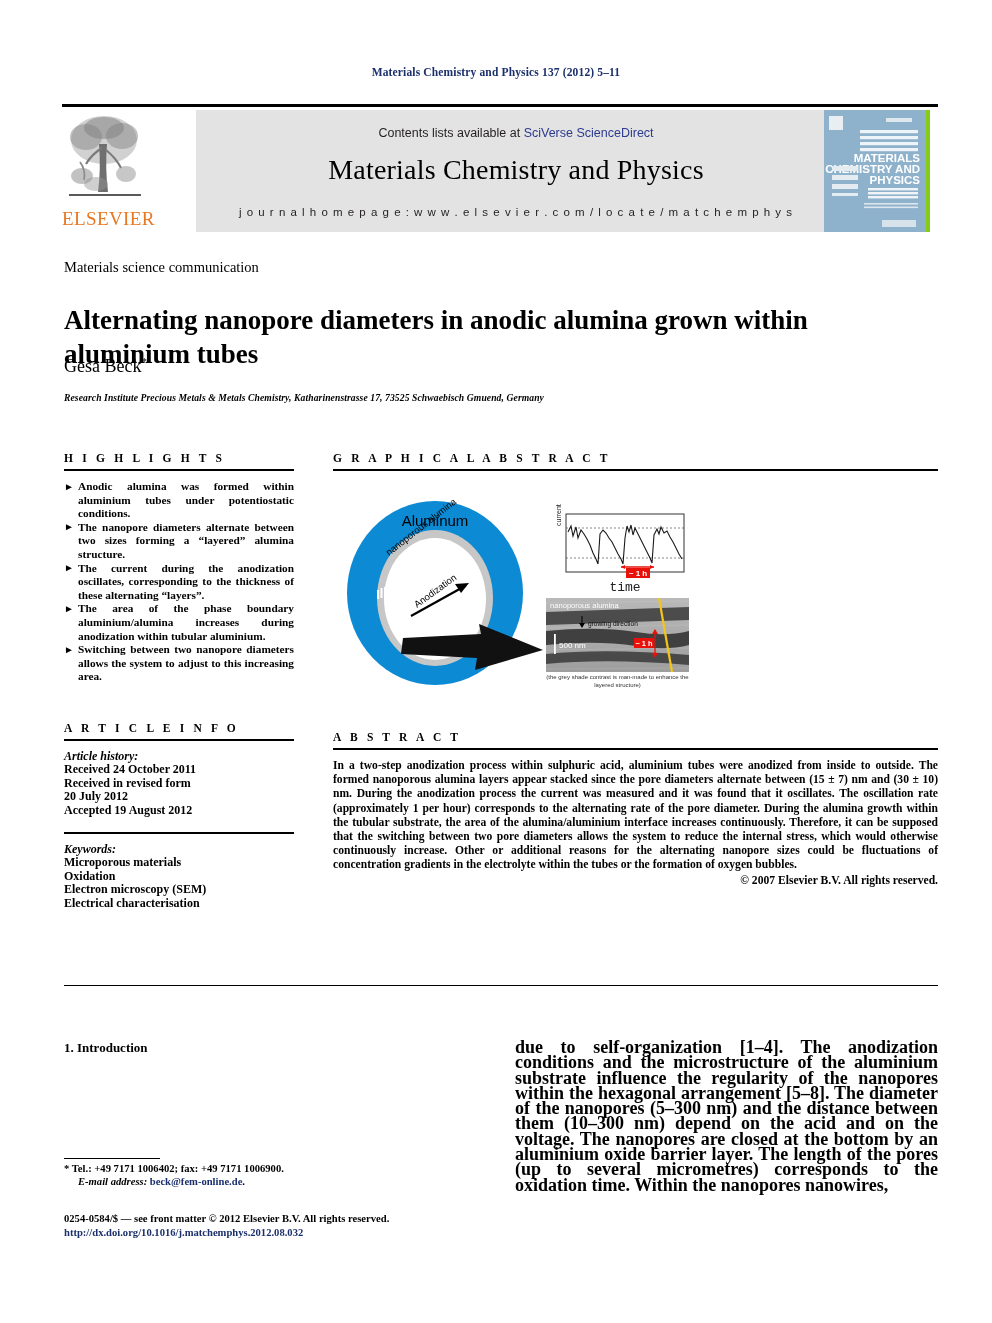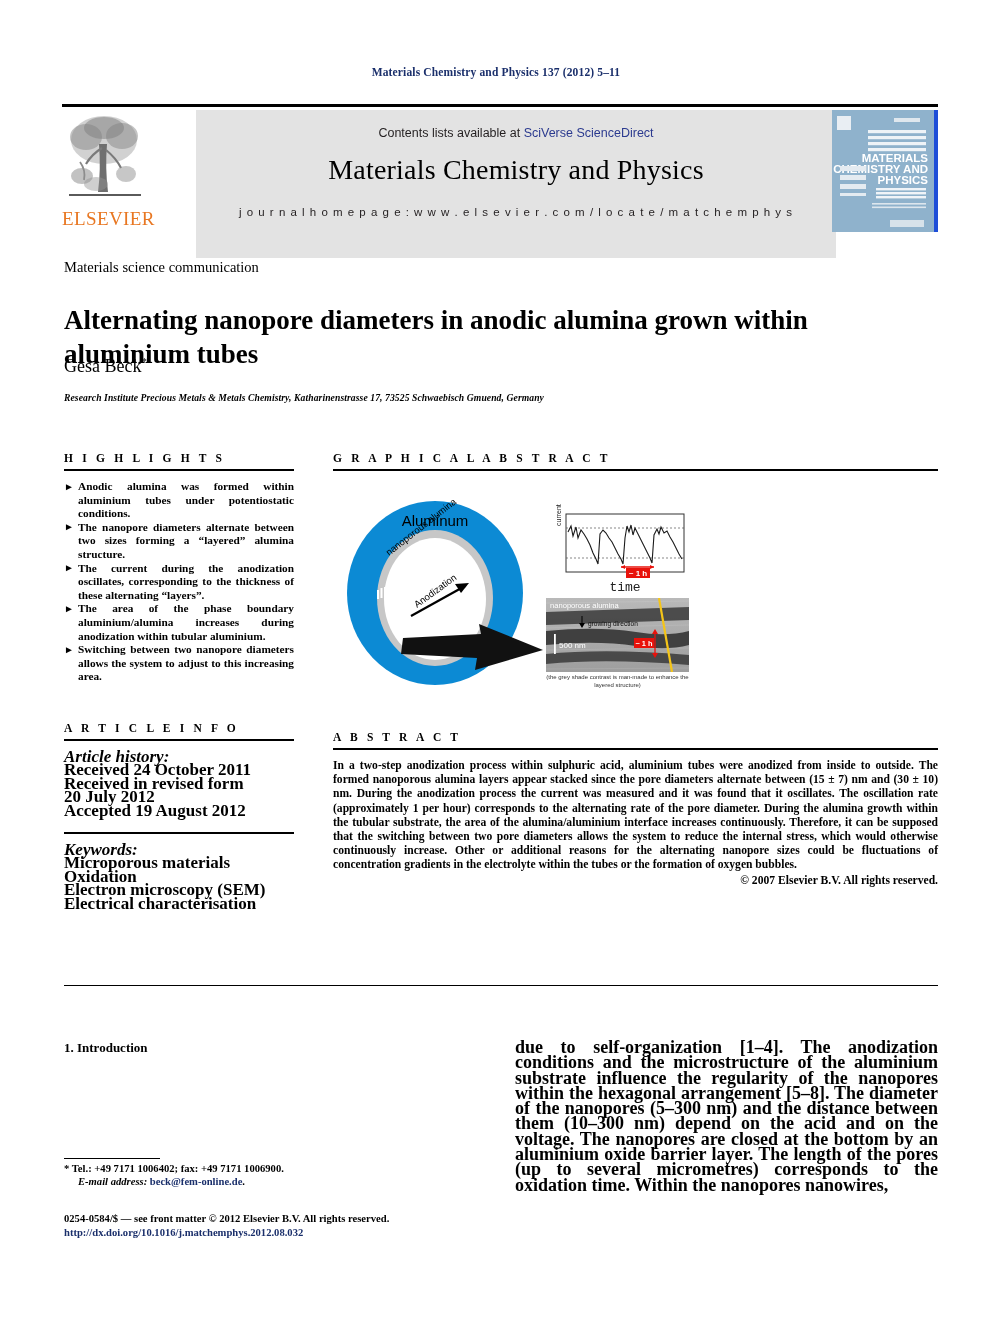--- a/index.html
+++ b/index.html
@@ -67,21 +67,21 @@
     font-size: 19px;
     letter-spacing: 0.4px;
     color: #E87722;
     font-weight: normal;
   }
   .grey-band {
     position: absolute;
     left: 134px;
     top: 6px;
     width: 640px;
-    height: 148px;
+    height: 122px;
     background: #e3e3e3;
   }
   .contents-line {
     position: absolute;
     left: 0;
     top: 16px;
     width: 640px;
     text-align: center;
     font-family: "Liberation Sans", sans-serif;
     font-size: 12.5px;
@@ -107,25 +107,25 @@
     top: 96px;
     width: 640px;
     text-align: center;
     font-family: "Liberation Sans", sans-serif;
     font-size: 11.5px;
     letter-spacing: 1.0px;
     color: #231f20;
   }
   .cover-thumb {
     position: absolute;
-    right: 0;
+    right: 8px;
     top: 6px;
     width: 106px;
     height: 122px;
-    background: #1d4ed8;
+    background: #84cc16;
     overflow: hidden;
   }
 
   
   .section-type {
     position: absolute;
     left: 64px;
     top: 259px;
     font-size: 14.5px;
     color: #000;
@@ -201,21 +201,21 @@
   }
   ul.highlights li .bullet {
     position: absolute;
     left: 0;
     top: -0.5px;
     font-size: 10px;
   }
 
   
   .ai-block {
-    font-size: 17px;
+    font-size: 12px;
     line-height: 13.4px;
     font-weight: bold;
   }
   .ai-block .ital {
     font-style: italic;
   }
   .ai-gap { height: 15px; }
 
   
   .ga-figure {

